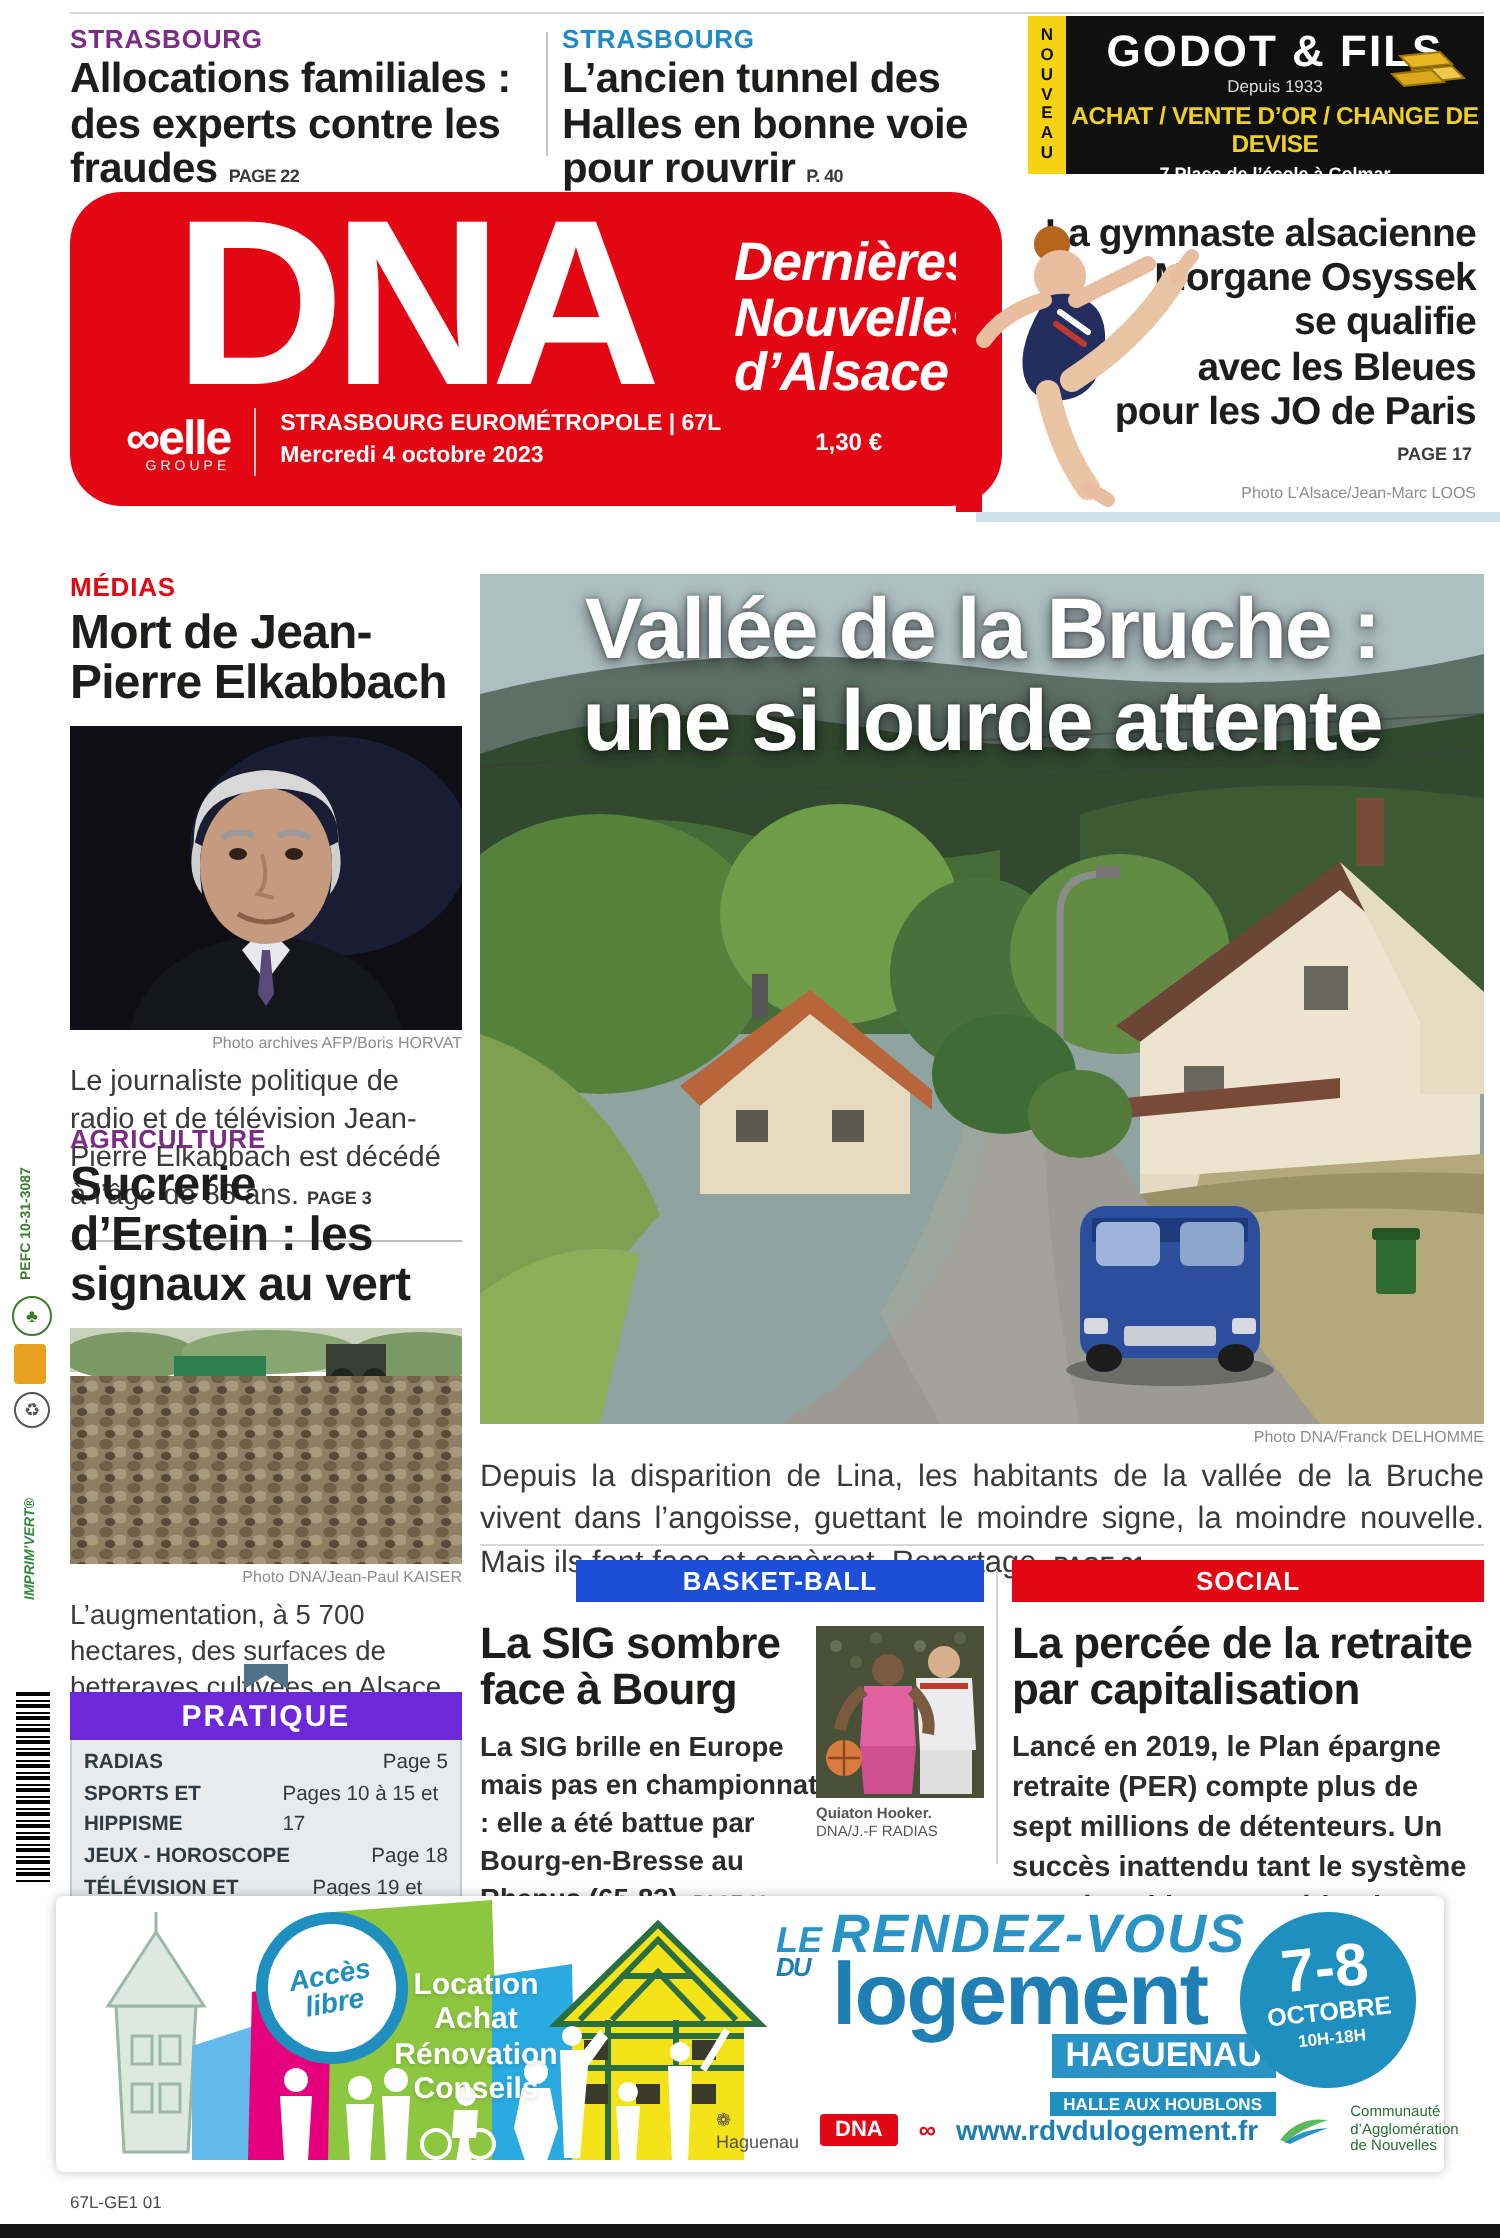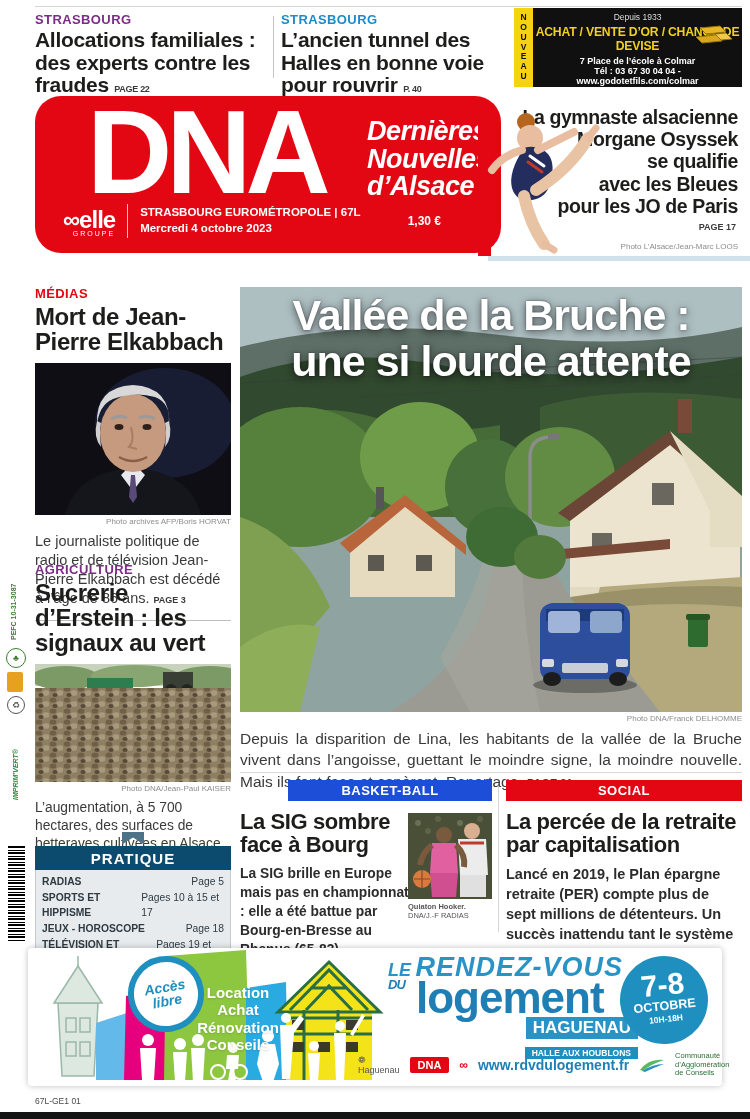--- a/index.html
+++ b/index.html
@@ -57,21 +57,21 @@
   #mainhl{position:absolute;left:0;top:6px;width:100%;text-align:center;color:#fff;
           font-size:43px;font-weight:900;line-height:1.06;letter-spacing:-1px;
           text-shadow:0 2px 8px rgba(0,0,0,.6),0 0 2px rgba(0,0,0,.5);}
   #summary{left:240px;top:728px;width:502px;font-size:15.5px;line-height:1.38;color:#3a3a3a;text-align:justify;}
   
   #basket{left:240px;top:780px;width:252px;}
   #social{left:506px;top:780px;width:236px;}
   .sech{font-size:22px;font-weight:800;line-height:1.05;letter-spacing:-.4px;margin:9px 0 8px 0;color:#1d1d1b;}
   
   #pratique{left:35px;top:832px;width:196px;}
-  #pratique .bar{background:#0c4a6e;height:24px;display:flex;align-items:center;justify-content:center;
+  #pratique .bar{background:#6d28d9;height:24px;display:flex;align-items:center;justify-content:center;
                  color:#fff;font-weight:800;font-size:15px;letter-spacing:1px;}
   #pratique .box{background:#e7ebee;border:1px solid #c3ccd3;border-top:none;padding:4px 6px 5px 6px;}
   #pratique .row{display:flex;justify-content:space-between;font-size:10.3px;line-height:1.52;color:#2f3a42;}
   #pratique .row b{font-weight:bold;}
   
   #bigad{left:28px;top:948px;width:694px;height:138px;background:#fff;box-shadow:0 0 6px rgba(0,0,0,.25);border-radius:4px;}
   #adtitle{position:absolute;left:360px;top:4px;width:250px;color:#2a93c6;}
   #adtitle .le{font-size:18px;font-weight:bold;font-style:italic;}
   #adtitle .rdv{font-size:27px;font-weight:bold;font-style:italic;letter-spacing:1px;}
   #adtitle .du{font-size:13px;font-weight:bold;font-style:italic;}
@@ -123,20 +123,21 @@
         <span>E</span>
         <span>A</span>
         <span>U</span>
     </div>
     <div class="inner">
       <svg class="abs" style="right:6px;top:8px;" width="42" height="30" viewBox="0 0 42 30">
         <polygon points="6,12 26,10 32,16 12,18" fill="#e8b723" stroke="#9a7408" stroke-width="1"></polygon>
         <polygon points="12,19 32,17 38,23 18,25" fill="#f0c94a" stroke="#9a7408" stroke-width="1"></polygon>
         <polygon points="2,21 22,19 28,25 8,27" fill="#d9a81d" stroke="#9a7408" stroke-width="1"></polygon>
       </svg>
+      <div class="brand">GODOT &amp; FILS</div>
       <div class="since">Depuis 1933</div>
       <div class="serv">ACHAT / VENTE D’OR / CHANGE DE DEVISE</div>
       <div class="addr">7 Place de l’école à Colmar</div>
       <div class="tel">Tél : 03 67 30 04 04 - www.godotetfils.com/colmar</div>
     </div>
   </div>
 
   <div id="mast" class="abs">
     <div class="dna">DNA</div>
     <div class="tag">
@@ -459,21 +460,21 @@
       <span class="site">www.rdvdulogement.fr</span>
       <span class="cah">
         <svg width="26" height="14" viewBox="0 0 26 14" style="vertical-align:middle;">
             <path d="M1,12 Q10,0 25,2 Q12,6 4,13 Z" fill="#5cb85c"></path>
             <path d="M3,13 Q14,6 25,6 Q14,10 6,14 Z" fill="#2a93c6"></path>
           </svg>
       </span>
       <span class="cah">
         <span>Communauté</span><br>
         <span>d’Agglomération</span><br>
-        <span>de Conseils</span>
+        <span>de Nouvelles</span>
       </span>
     </div>
   </div>
 
   <div id="editioncode" class="abs">67L-GE1 01</div>
   <div id="botbar" class="abs"></div>
 
 </div>
 
 </body></html>

